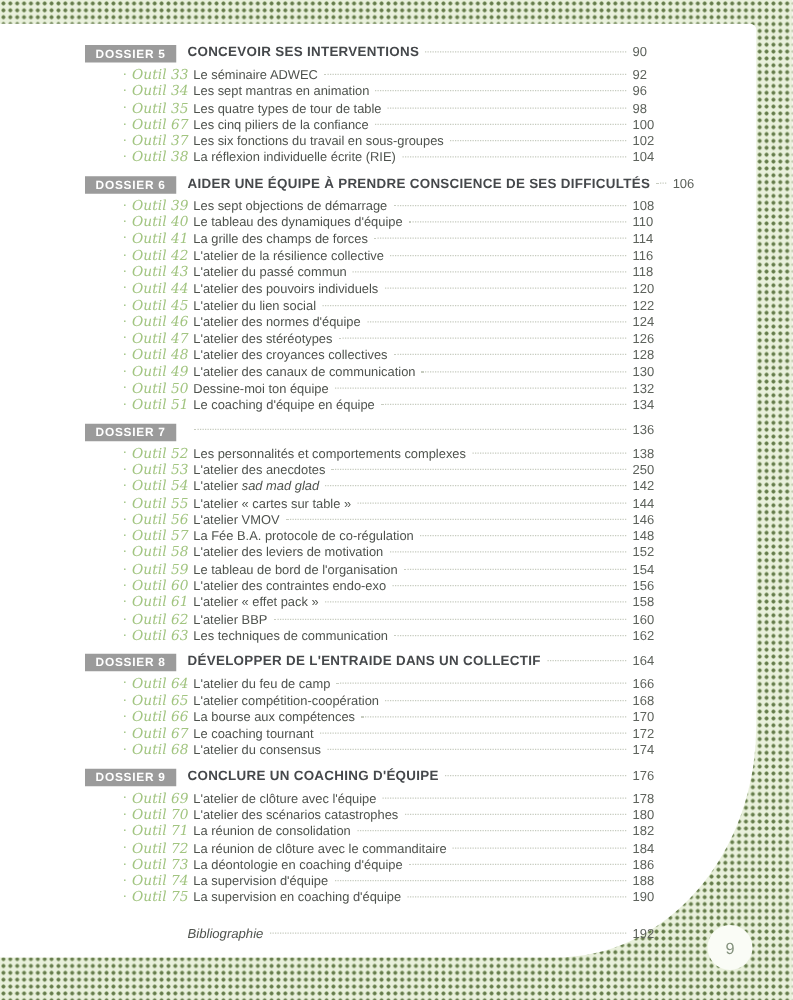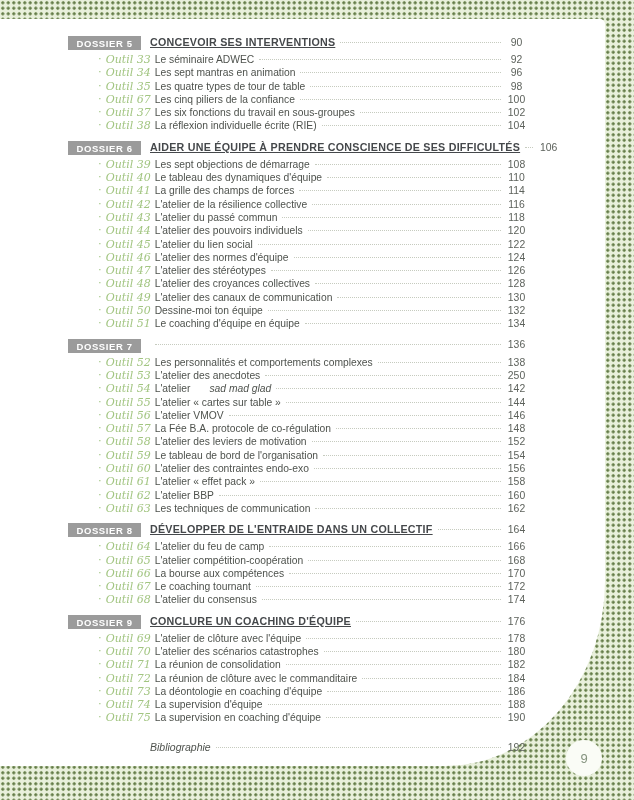--- a/index.html
+++ b/index.html
@@ -55,34 +55,33 @@
     padding: 2px 0 1px;
     margin-right: 9px;
     align-self: center;
   }
   .section-title {
     font-size: 10.7px;
     font-weight: bold;
     letter-spacing: 0.25px;
     color: var(--title-text);
     white-space: nowrap;
-    text-decoration: underline;
   }
   .leader {
     flex: 1 1 auto;
     min-width: 8px;
     border-bottom: 1px dotted var(--leader);
     margin: 0 5px;
     align-self: baseline;
     transform: translateY(-3px);
   }
   .pagenum {
     flex: none;
     min-width: 21px;
-    text-align: center;
+    text-align: left;
     font-size: 10.4px;
     color: var(--page-num);
   }
   .item-row {
     display: flex;
     align-items: baseline;
     padding-left: 30px;
     height: 13.3px;
   }
   .bullet {
@@ -98,21 +97,21 @@
     font-family: "DejaVu Serif", serif;
     font-style: italic;
     font-size: 11px;
     color: var(--script-green);
   }
   .item-label {
     font-size: 10.3px;
     color: var(--item-text);
     white-space: nowrap;
   }
-  .item-label em { font-style: italic; margin-left: 19px; }
+  .item-label em { font-style: italic; margin-left: 3px; }
   .biblio-row {
     display: flex;
     align-items: baseline;
     padding-left: 82px;
     margin-top: 16px;
   }
   .biblio-label { font-size: 10.5px; color: var(--item-text); font-style: italic; }
   .folio {
     position: absolute;
     left: 566px; top: 740px;

